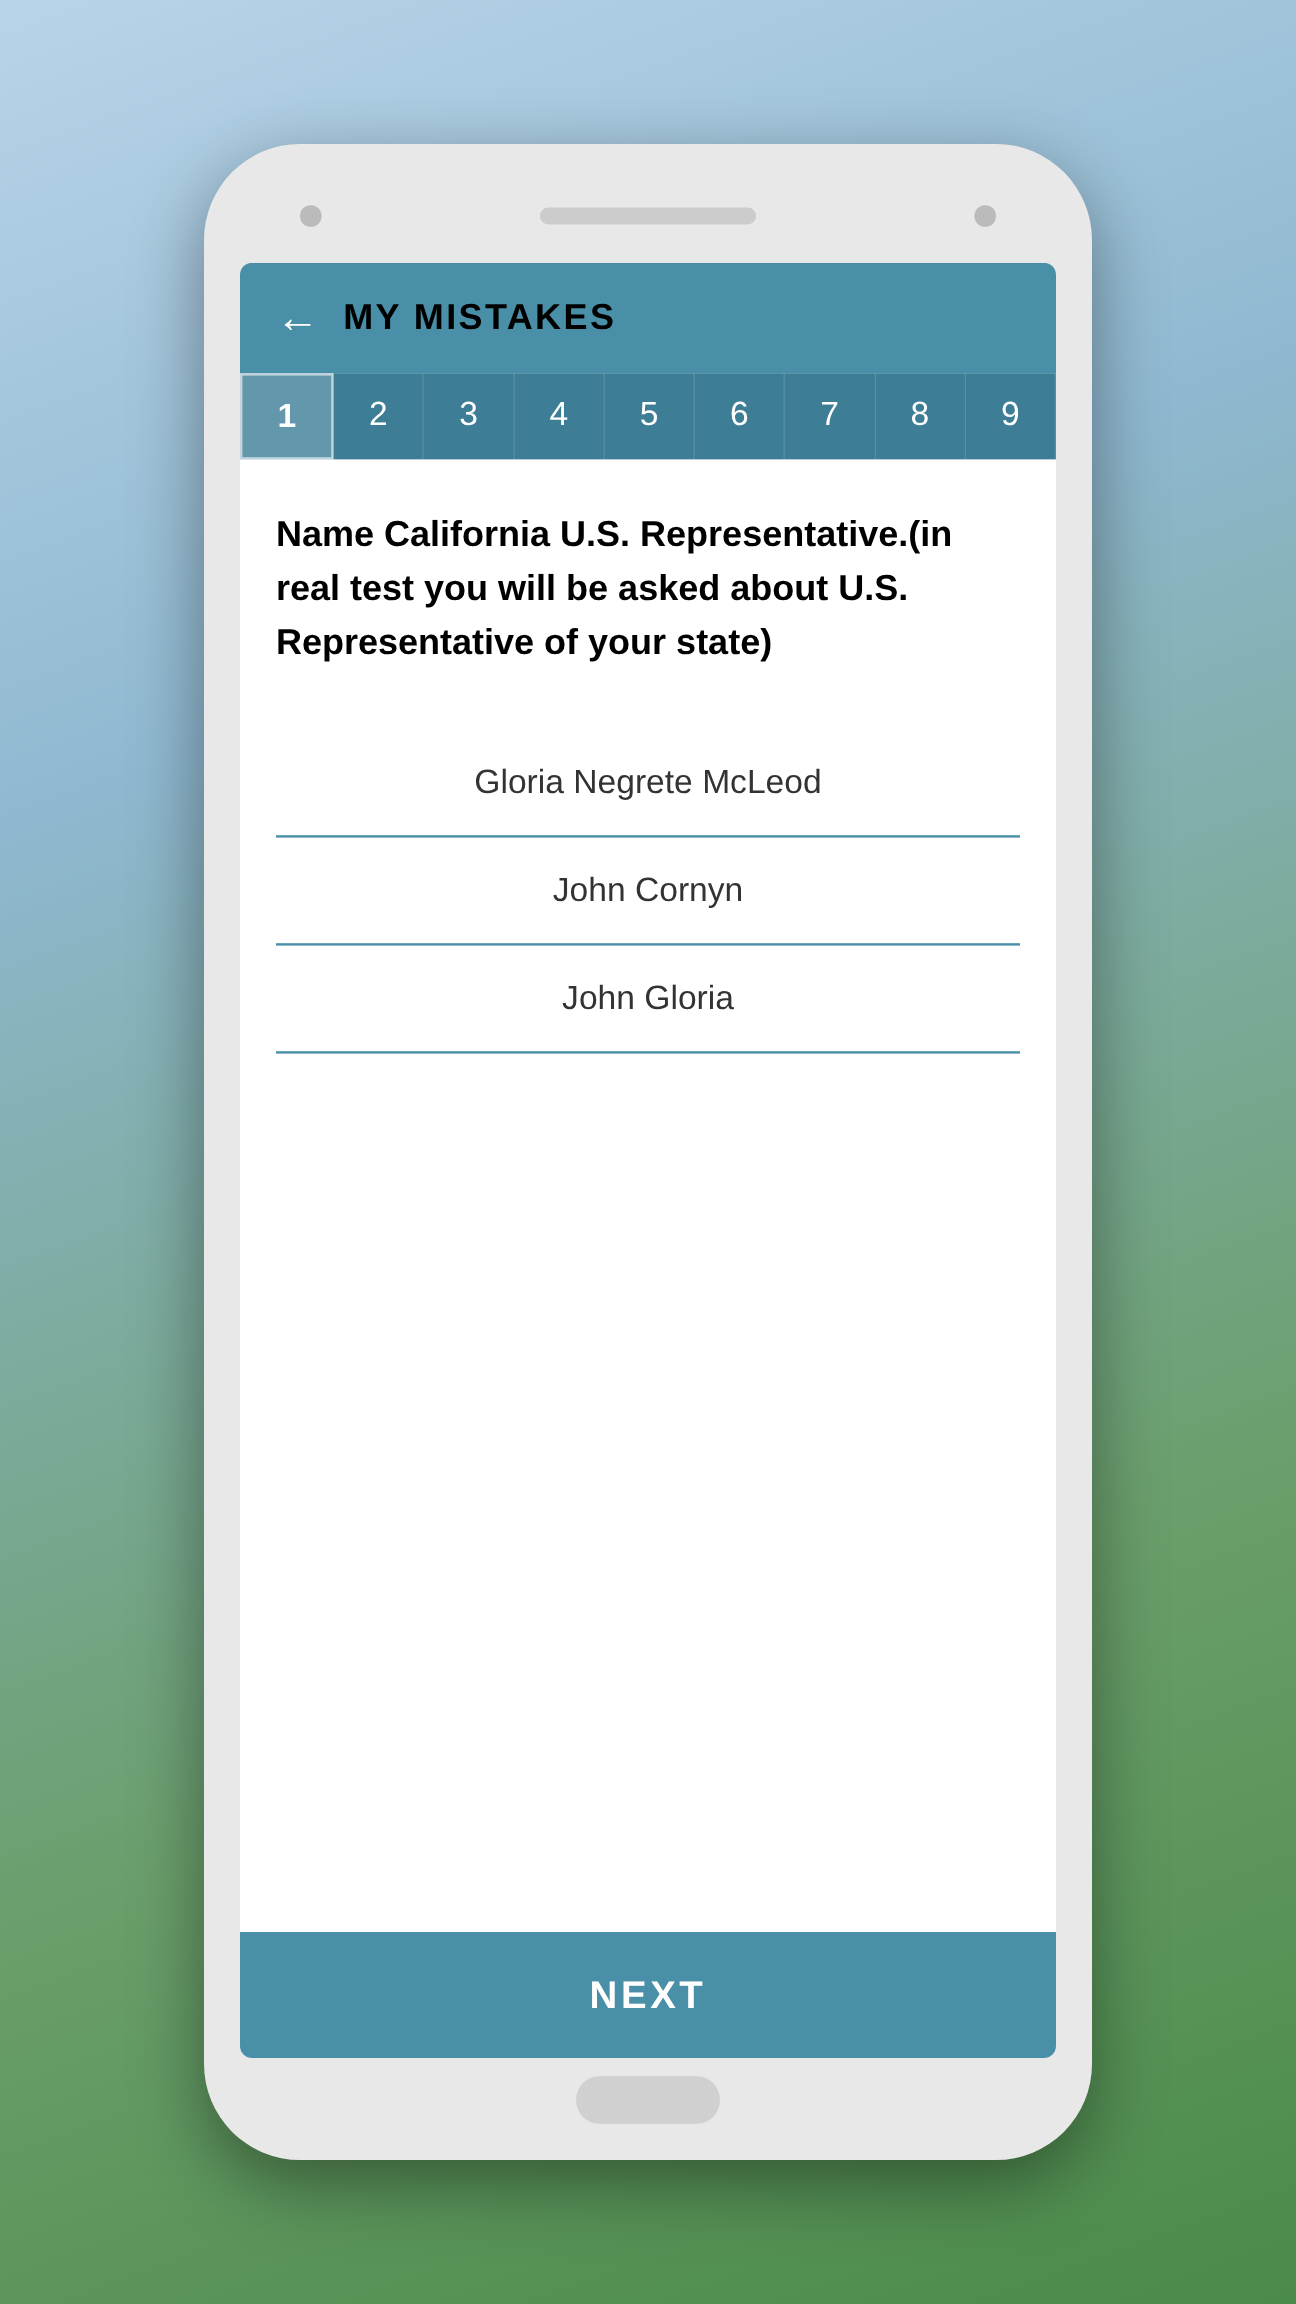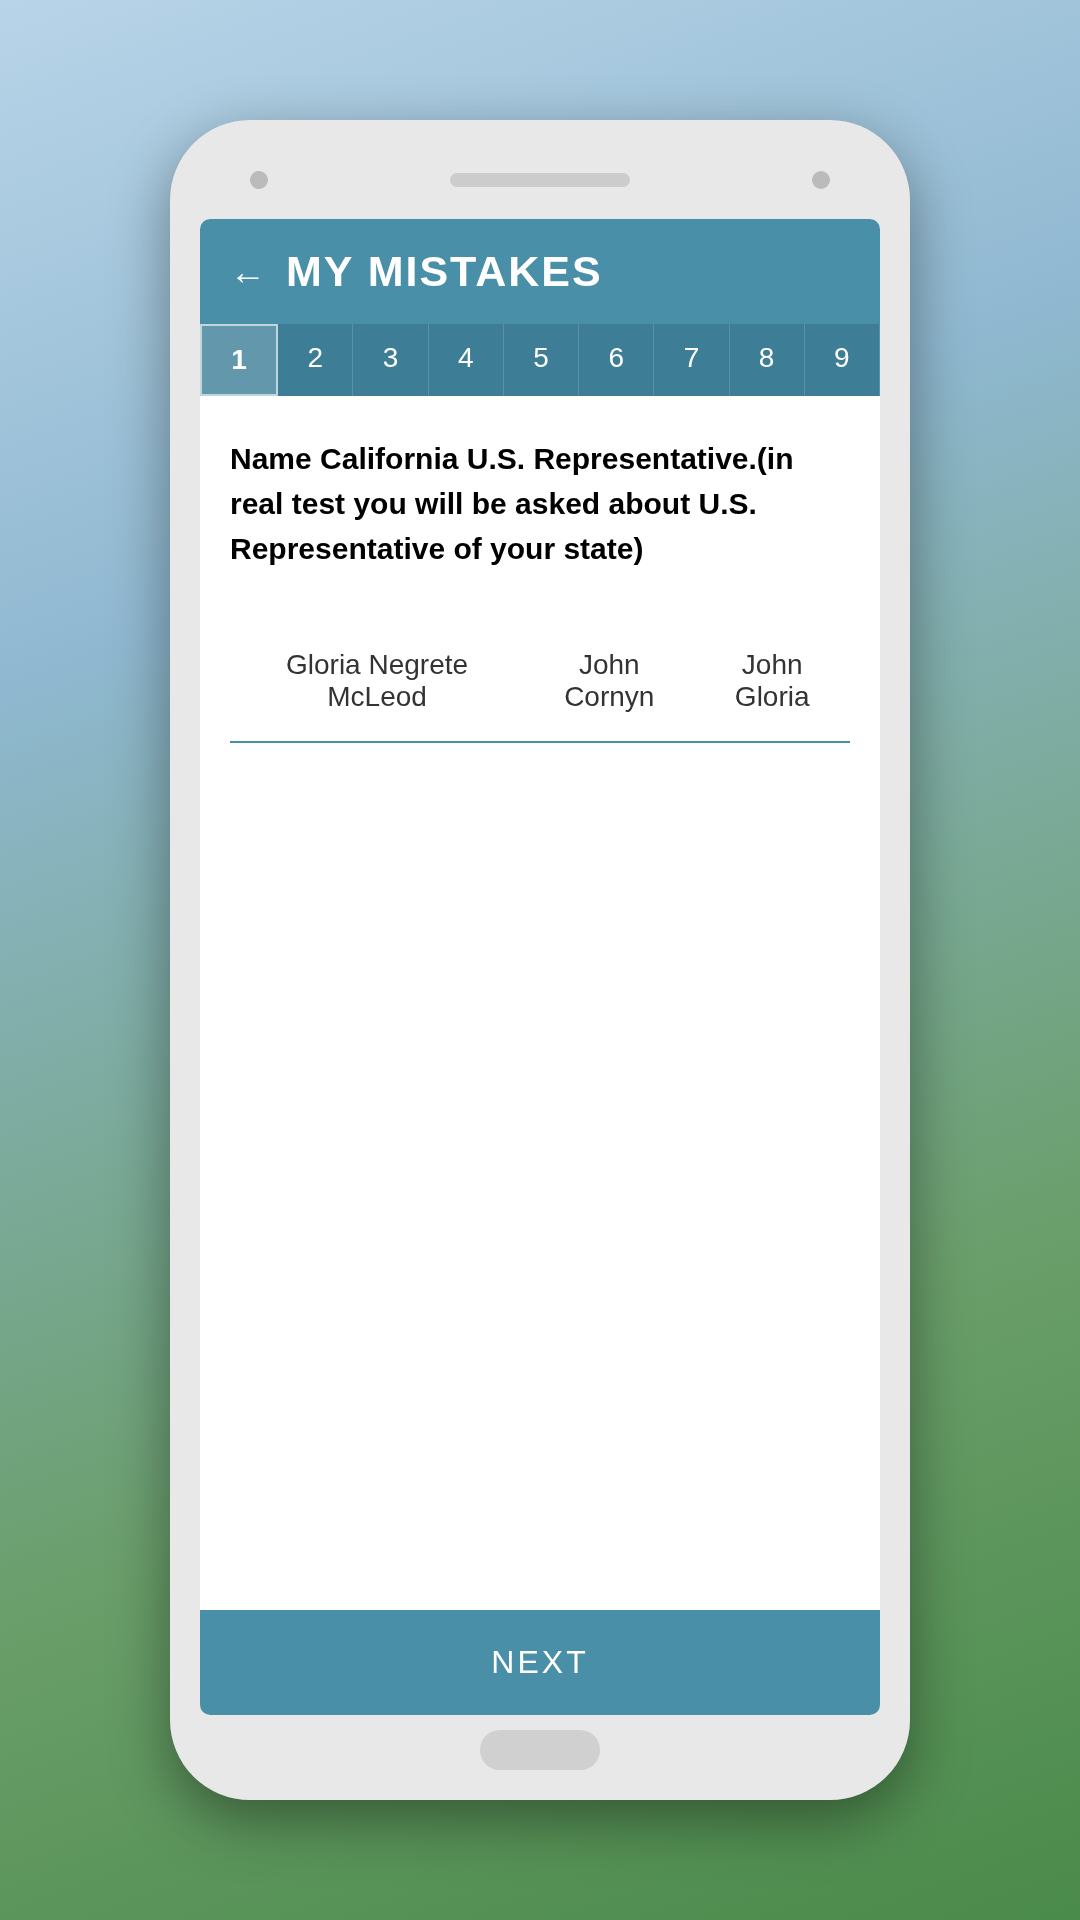--- a/index.html
+++ b/index.html
@@ -88,22 +88,22 @@
 
     .back-arrow {
       color: #fff;
       font-size: 36px;
       cursor: pointer;
       font-weight: bold;
       line-height: 1;
     }
 
     .header-title {
-      color: #ffffff;
-      font-size: 43px;
+      color: #000000;
+      font-size: 30px;
       font-weight: bold;
       letter-spacing: 2px;
     }
 
     .pagination-bar {
       background: #3d7d96;
       padding: 0;
       display: flex;
       align-items: stretch;
       flex-shrink: 0;
@@ -137,23 +137,22 @@
       font-size: 30px;
       font-weight: bold;
       text-align: left;
       line-height: 1.5;
       margin-bottom: 50px;
       color: #000;
     }
 
     .answers-list {
       display: flex;
-      flex-direction: row;
+      flex-direction: column;
       gap: 0;
-      align-items: flex-end;
     }
 
     .answer-item {
       padding: 28px 10px;
       font-size: 28px;
       text-align: center;
       color: #333;
       border-bottom: 2px solid #4a8fa8;
       cursor: pointer;
     }
@@ -161,21 +160,21 @@
     .answer-item:first-child {
       border-top: 0;
     }
 
     .next-button {
       background: #4a8fa8;
       color: #fff;
       text-align: center;
       padding: 34px;
       font-size: 32px;
-      font-weight: normal;
+      font-weight: bold;
       letter-spacing: 3px;
       cursor: pointer;
       flex-shrink: 0;
     }
 
     .phone-bottom {
       width: 100%;
       display: flex;
       justify-content: center;
       margin-top: 15px;

